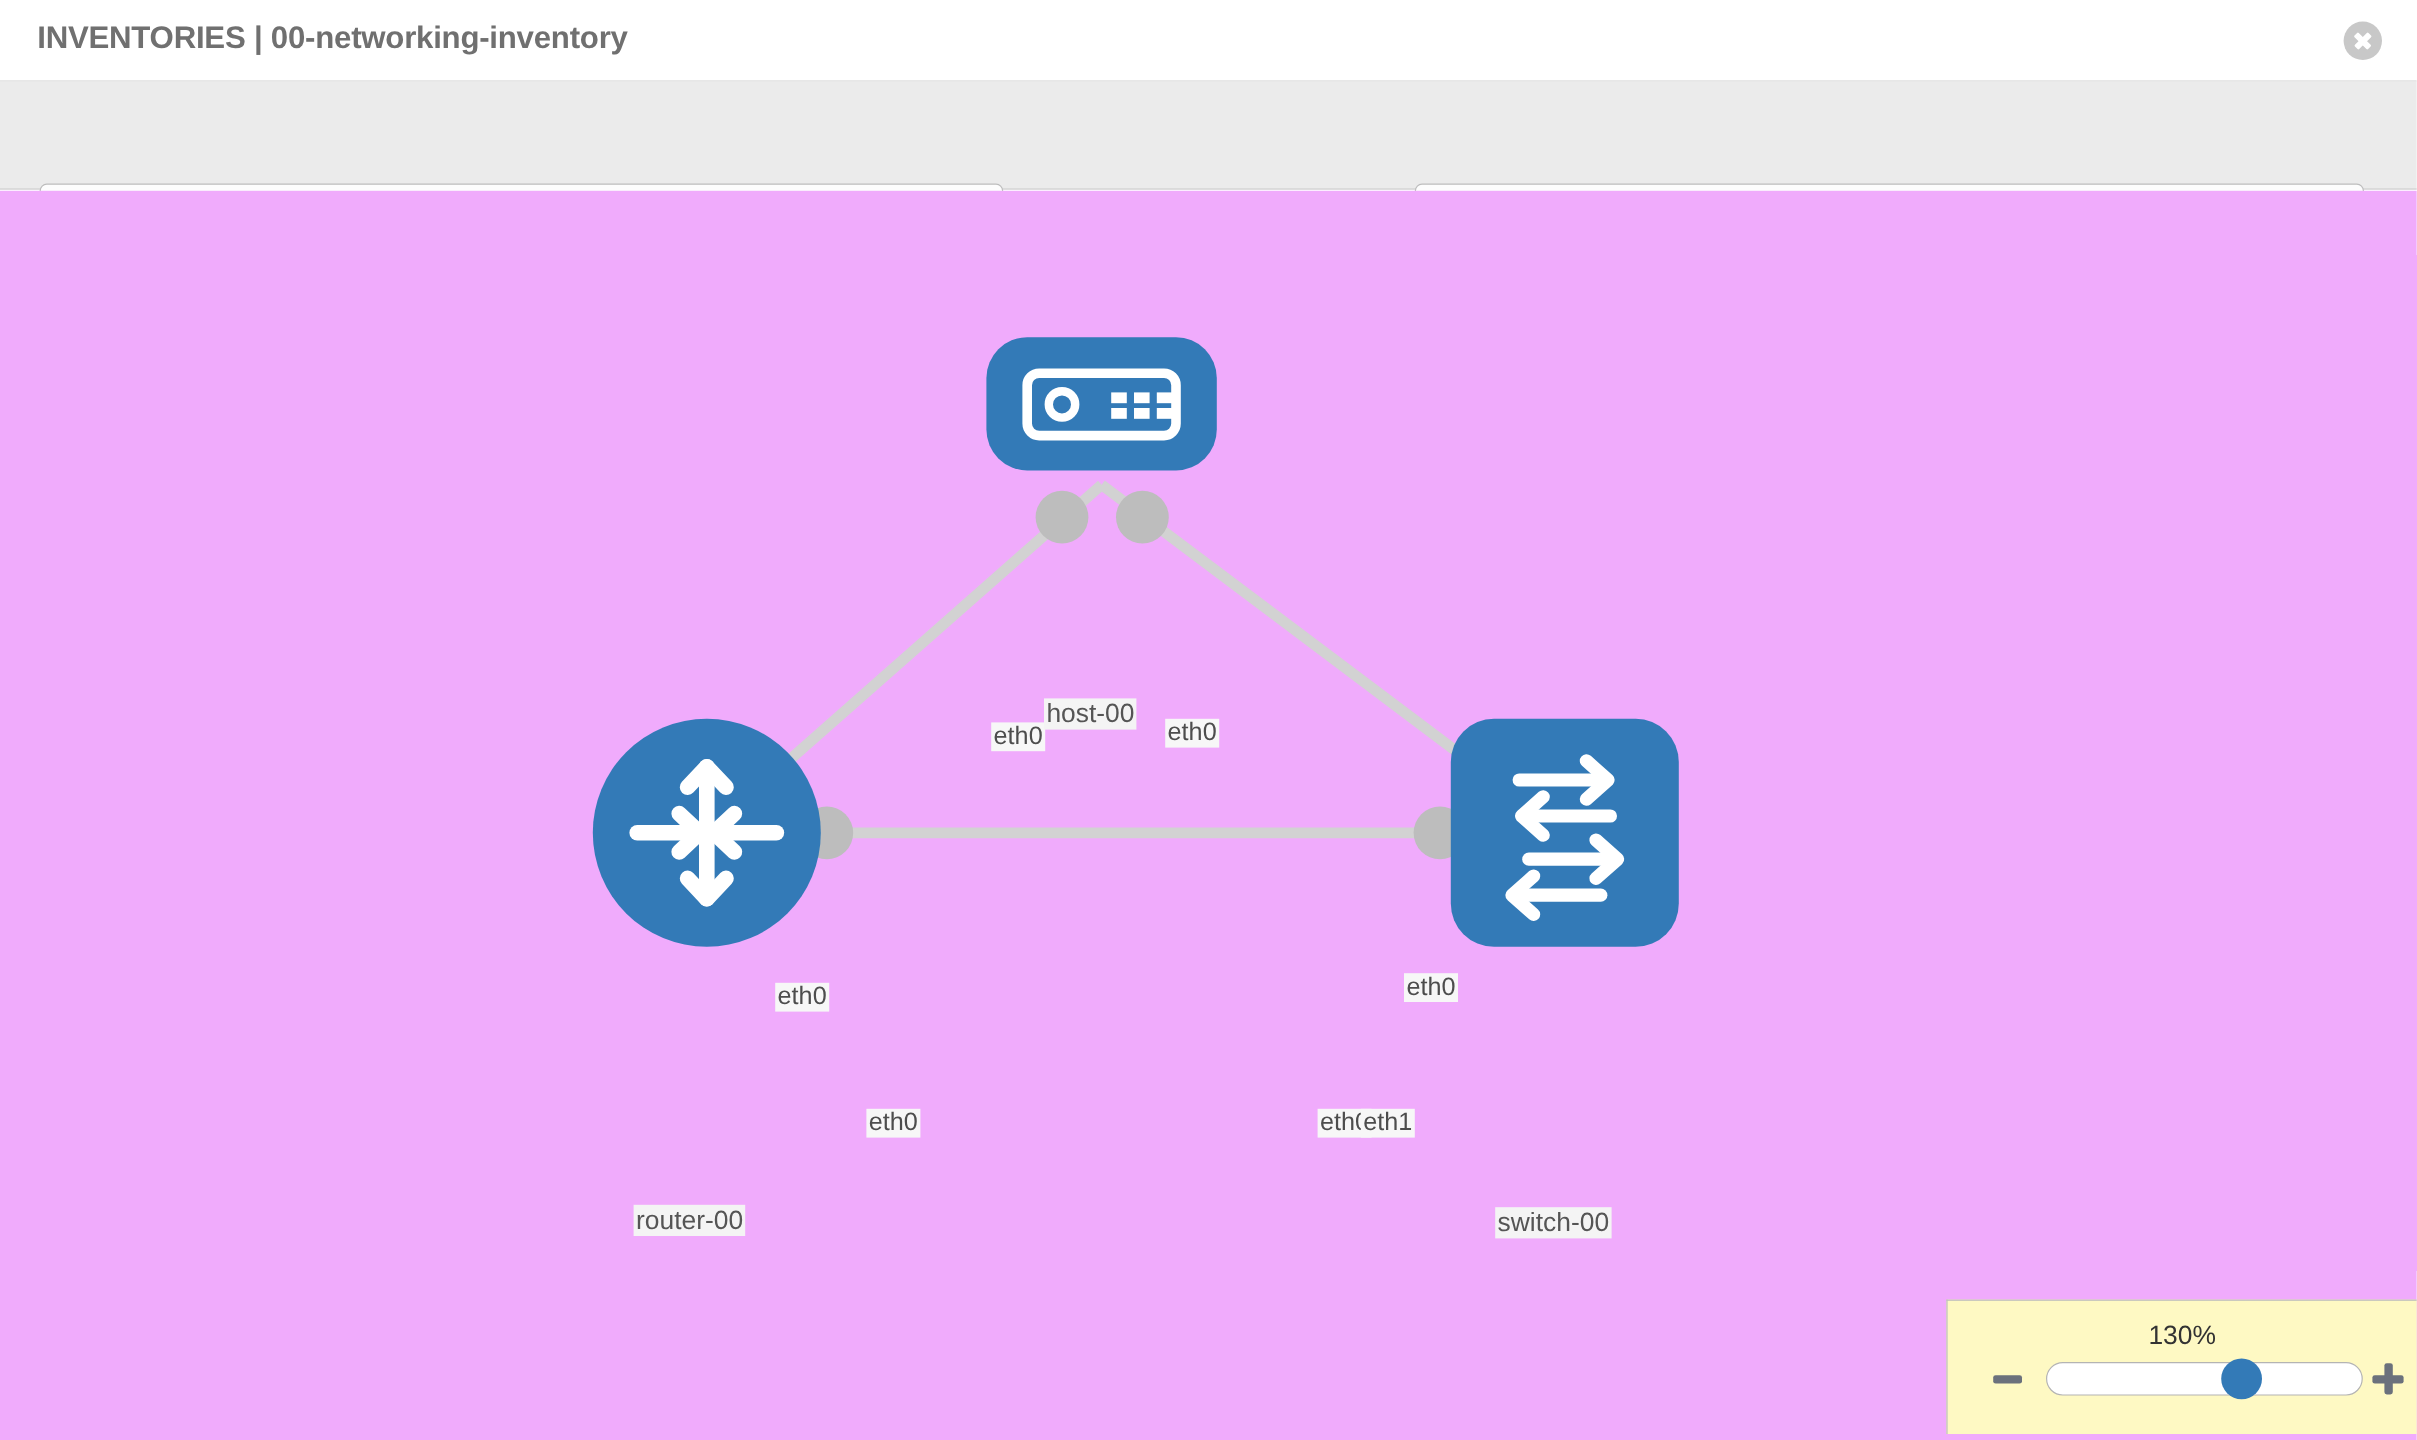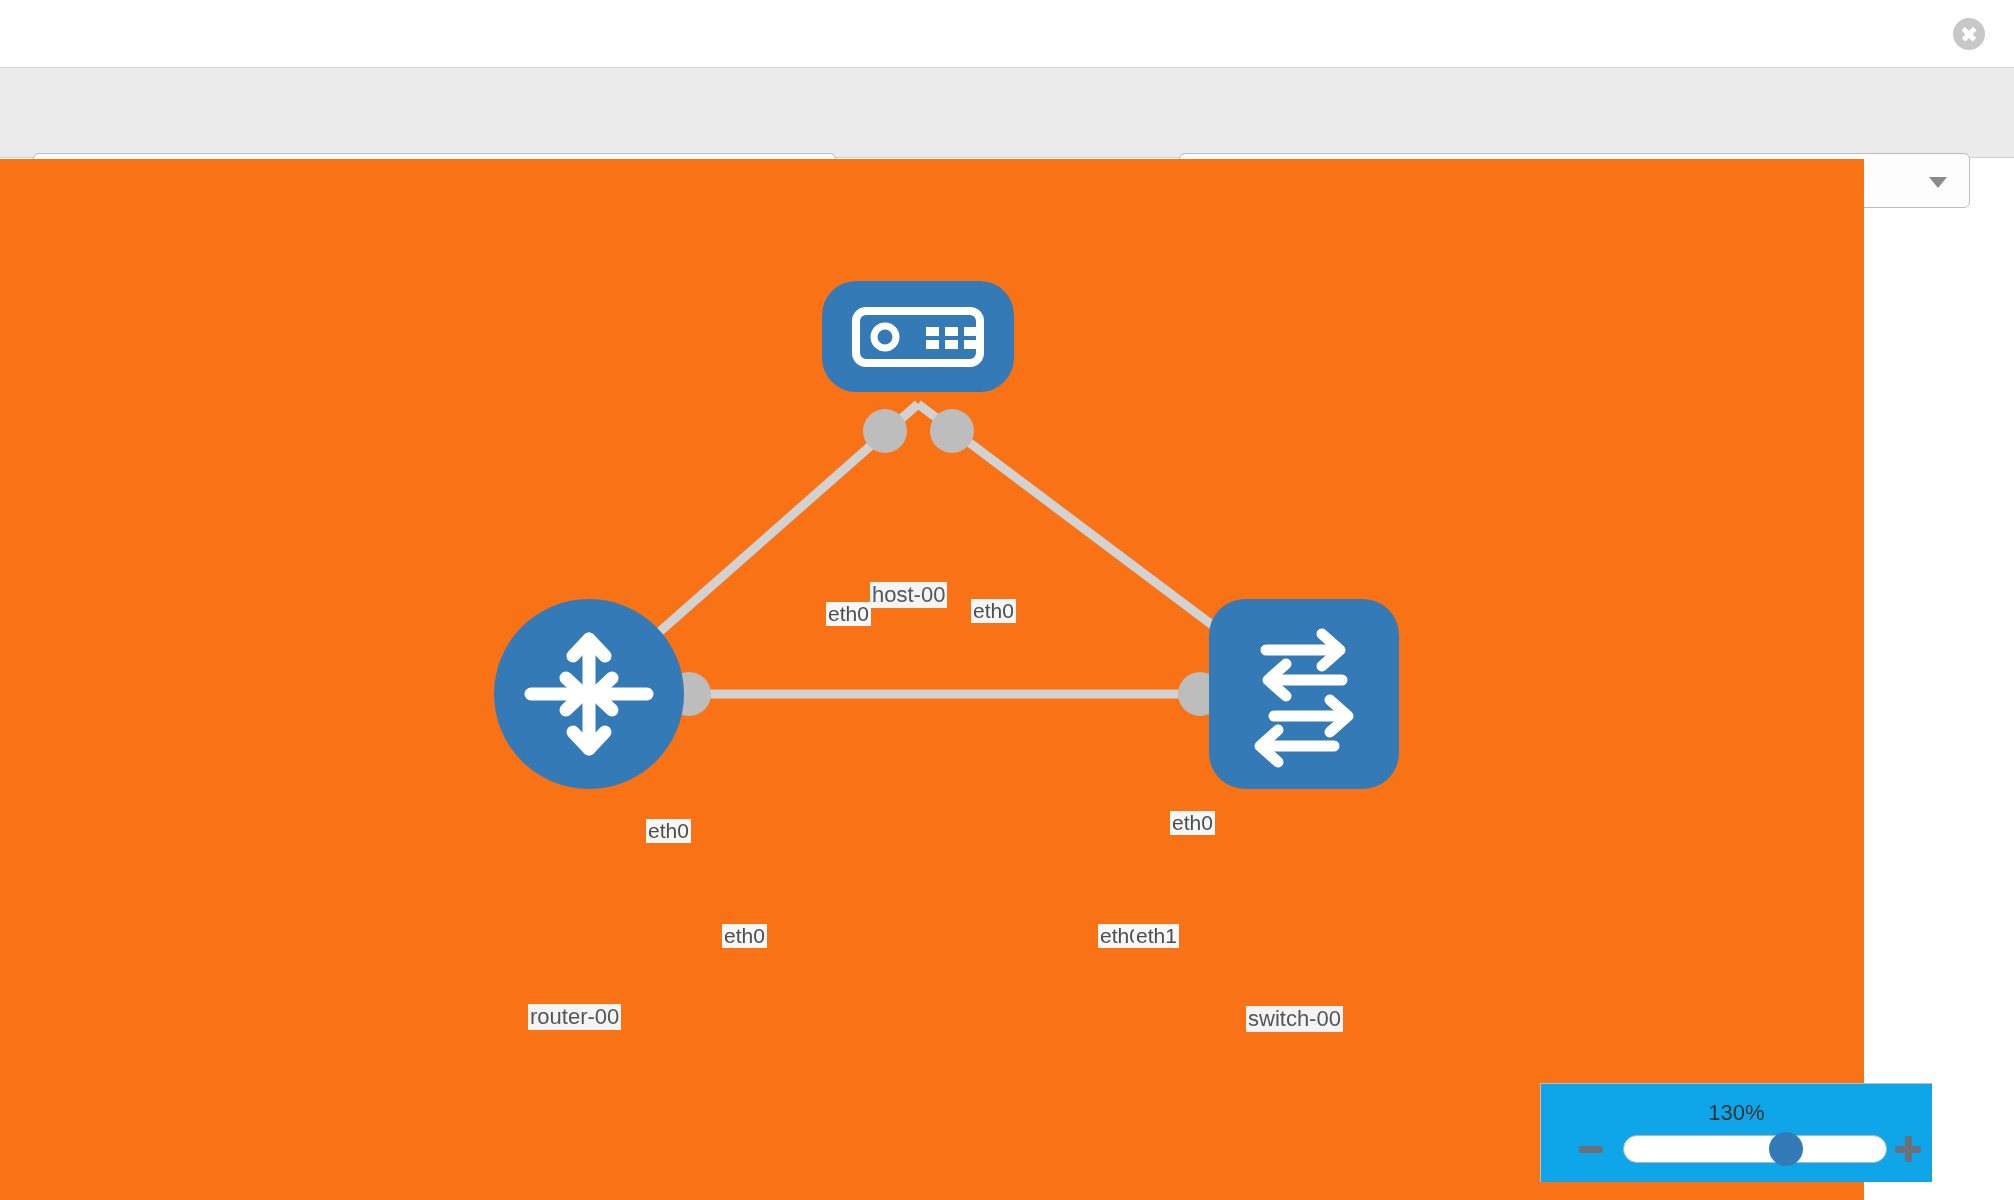--- a/index.html
+++ b/index.html
@@ -113,22 +113,22 @@
     left: 18px; top: 13px;
     font-size: 24px;
     color: #a6a6a6;
     letter-spacing: 0.4px;
   }
 
   
   .canvas {
     position: absolute;
     left: 0; top: 159px;
-    width: 1864px; height: 1041px;
-    background: #f97316;
+    width: 2014px; height: 1041px;
+    background: #f0abfc;
     overflow: hidden;
     text-decoration: underline;
   }
   .topology-svg {
     position: absolute;
     left: 0; top: 0;
     width: 2014px; height: 1041px;
   }
 
   
@@ -147,23 +147,23 @@
     color: #4d4d4d;
     background: #f7f7f7;
     white-space: nowrap;
     padding: 0 2px;
     pointer-events: none;
   }
 
   
   .zoom-panel {
     position: absolute;
-    left: 1540px; top: 1083px;
-    width: 392px; height: 99px;
-    background: #0ea5e9;
+    left: 1622px; top: 1083px;
+    width: 392px; height: 112px;
+    background: #fef9c3;
     border: 1px solid #bdbdbd;
     border-right: none;
     border-bottom: none;
   }
   .zoom-level {
     position: absolute;
     left: 0; right: 0; top: 16px;
     text-align: center;
     font-size: 22px;
     color: #333333;
@@ -207,20 +207,21 @@
   }
   .zoom-plus::before { left: 0; top: 10px; width: 26px; height: 7px; }
   .zoom-plus::after  { left: 10px; top: 0; width: 7px; height: 26px; }
 </style>
 </head>
 <body>
 
 <div id="app">
 
   <div class="header">
+    <div class="header-title">INVENTORIES | 00-networking-inventory</div>
     <div class="close-btn"></div>
   </div>
 
   <div class="toolbar">
 
     <div class="actions-select">
       <span class="label">ACTIONS</span>
       <span class="caret"></span>
     </div>
 

